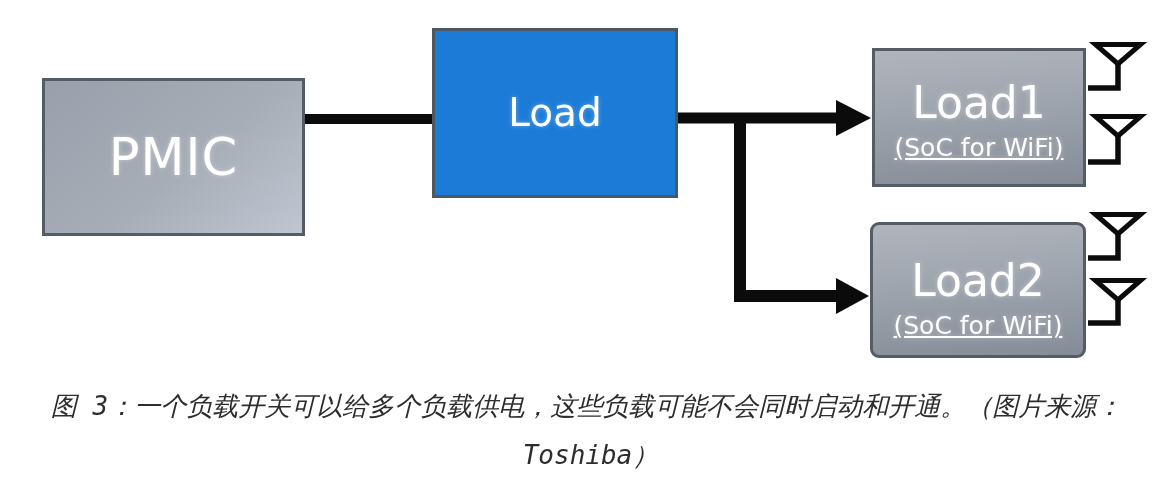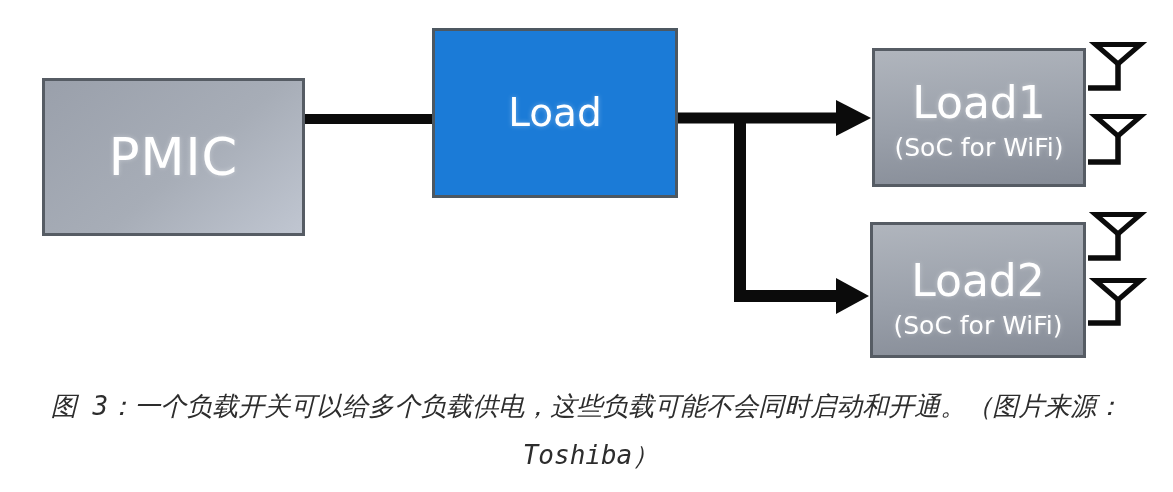--- a/index.html
+++ b/index.html
@@ -41,23 +41,23 @@
     font-size: 51px; letter-spacing: 1px; margin-top: 40px;
   }
   .block-switch {
     left: 432px; top: 28px; width: 246px; height: 170px;
     background: var(--switch-fill, #1b7bd7);
     border: 3px solid var(--switch-border, #4d5861);
     font-size: 39px;
     line-height: 1.2;
   }
   .block-load1 { left: 872px; top: 48px;  width: 214px; height: 139px; padding-top: 6px; gap: 9px; }
-  .block-load2 { left: 870px; top: 222px; width: 216px; height: 136px; padding-top: 18px; gap: 9px; }
+  .block-load2 { left: 870px; top: 222px; width: 216px; height: 136px; padding-top: 18px; gap: 9px; border-radius: 9px; }
   .load-title { font-size: 44px; line-height: 1.05; }
-  .load-sub   { font-size: 25px; line-height: 1.05; }
+  .load-sub   { font-size: 25px; line-height: 1.05; text-decoration: underline; }
   .caption {
     position: absolute;
     left: 0; top: 390px;
     width: 1173px;
     text-align: center;
     color: var(--caption-text, #2d2d2d);
     font-family: "DejaVu Sans Mono", "Liberation Mono", monospace;
     font-style: italic;
     font-size: 26px;
     line-height: 1.3;

